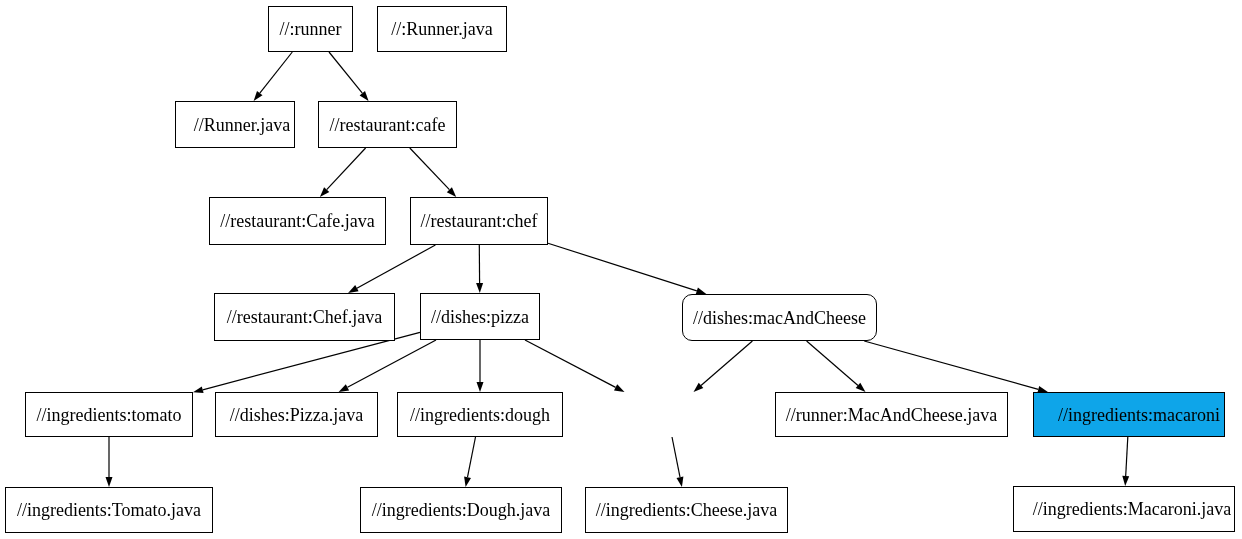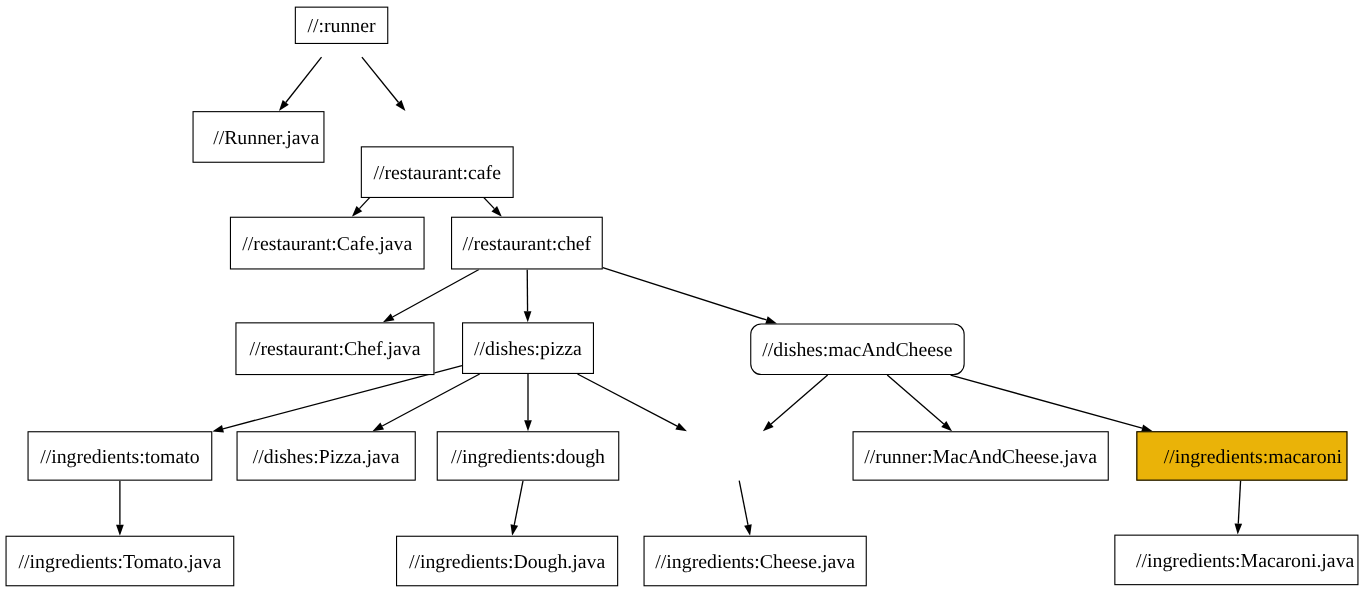--- a/index.html
+++ b/index.html
@@ -71,30 +71,31 @@
       <line x1="109.0" y1="437.0" x2="109.0" y2="477.0" stroke="#000000" stroke-width="1.2"></line>
       <polygon points="109.0,487.0 105.5,477.0 112.5,477.0" fill="#000000"></polygon>
       <line x1="475.5" y1="437.0" x2="467.5" y2="477.2" stroke="#000000" stroke-width="1.2"></line>
       <polygon points="465.6,487.0 464.1,476.5 471.0,477.9" fill="#000000"></polygon>
       <line x1="672.0" y1="437.0" x2="680.0" y2="477.2" stroke="#000000" stroke-width="1.2"></line>
       <polygon points="681.9,487.0 676.5,477.9 683.4,476.5" fill="#000000"></polygon>
       <line x1="1127.8" y1="437.0" x2="1125.7" y2="476.0" stroke="#000000" stroke-width="1.2"></line>
       <polygon points="1125.2,486.0 1122.3,475.8 1129.2,476.2" fill="#000000"></polygon>
     </svg>
 
-<div class="node" style="left: 268px; top: 6px; width: 85px; height: 34px; background: rgb(255, 255, 255); border-color: rgb(0, 0, 0);">//:runner</div>
+<div class="node" style="left: 268px; top: 6px; width: 85px; height: 46px; background: rgb(255, 255, 255); border-color: rgb(0, 0, 0);">//:runner</div>
+    <div class="node" style="left: 377px; top: 6px; width: 130px; height: 46px; background: rgb(255, 255, 255); border-color: rgb(0, 0, 0);">//:Runner.java</div>
     <div class="node" style="left: 175px; top: 101px; width: 120px; height: 47px; background: rgb(255, 255, 255); border-color: rgb(0, 0, 0); padding-left: 14px;">//Runner.java</div>
-    <div class="node" style="left: 328px; top: 101px; width: 139px; height: 47px; background: rgb(255, 255, 255); border-color: rgb(0, 0, 0); margin-top: 32px;">//restaurant:cafe</div>
+    <div class="node" style="left: 318px; top: 101px; width: 139px; height: 47px; background: rgb(255, 255, 255); border-color: rgb(0, 0, 0);">//restaurant:cafe</div>
     <div class="node" style="left: 209px; top: 197px; width: 177px; height: 48px; background: rgb(255, 255, 255); border-color: rgb(0, 0, 0);">//restaurant:Cafe.java</div>
     <div class="node" style="left: 410px; top: 197px; width: 138px; height: 48px; background: rgb(255, 255, 255); border-color: rgb(0, 0, 0);">//restaurant:chef</div>
     <div class="node" style="left: 214px; top: 293px; width: 181px; height: 48px; background: rgb(255, 255, 255); border-color: rgb(0, 0, 0);">//restaurant:Chef.java</div>
     <div class="node" style="left: 420px; top: 293px; width: 120px; height: 47px; background: rgb(255, 255, 255); border-color: rgb(0, 0, 0);">//dishes:pizza</div>
     <div class="node" style="left: 682px; top: 294px; width: 195px; height: 47px; background: rgb(255, 255, 255); border-color: rgb(0, 0, 0); border-radius: 10px;">//dishes:macAndCheese</div>
     <div class="node" style="left: 25px; top: 392px; width: 168px; height: 45px; background: rgb(255, 255, 255); border-color: rgb(0, 0, 0);">//ingredients:tomato</div>
     <div class="node" style="left: 215px; top: 392px; width: 163px; height: 45px; background: rgb(255, 255, 255); border-color: rgb(0, 0, 0);">//dishes:Pizza.java</div>
     <div class="node" style="left: 397px; top: 392px; width: 166px; height: 45px; background: rgb(255, 255, 255); border-color: rgb(0, 0, 0);">//ingredients:dough</div>
     <div class="node" style="left: 775px; top: 392px; width: 233px; height: 45px; background: rgb(255, 255, 255); border-color: rgb(0, 0, 0);">//runner:MacAndCheese.java</div>
-    <div class="node" style="left: 1033px; top: 392px; width: 192px; height: 45px; background: #eab308; border-color: rgb(0, 0, 0); padding-left: 20px;">//ingredients:macaroni</div>
+    <div class="node" style="left: 1033px; top: 392px; width: 192px; height: 45px; background: #0ea5e9; border-color: rgb(0, 0, 0); padding-left: 20px;">//ingredients:macaroni</div>
     <div class="node" style="left: 5px; top: 487px; width: 208px; height: 46px; background: rgb(255, 255, 255); border-color: rgb(0, 0, 0);">//ingredients:Tomato.java</div>
     <div class="node" style="left: 360px; top: 487px; width: 202px; height: 46px; background: rgb(255, 255, 255); border-color: rgb(0, 0, 0);">//ingredients:Dough.java</div>
     <div class="node" style="left: 585px; top: 487px; width: 203px; height: 46px; background: rgb(255, 255, 255); border-color: rgb(0, 0, 0);">//ingredients:Cheese.java</div>
     <div class="node" style="left: 1013px; top: 486px; width: 222px; height: 46px; background: rgb(255, 255, 255); border-color: rgb(0, 0, 0); padding-left: 16px;">//ingredients:Macaroni.java</div>
   </div>
 
 </body></html>

